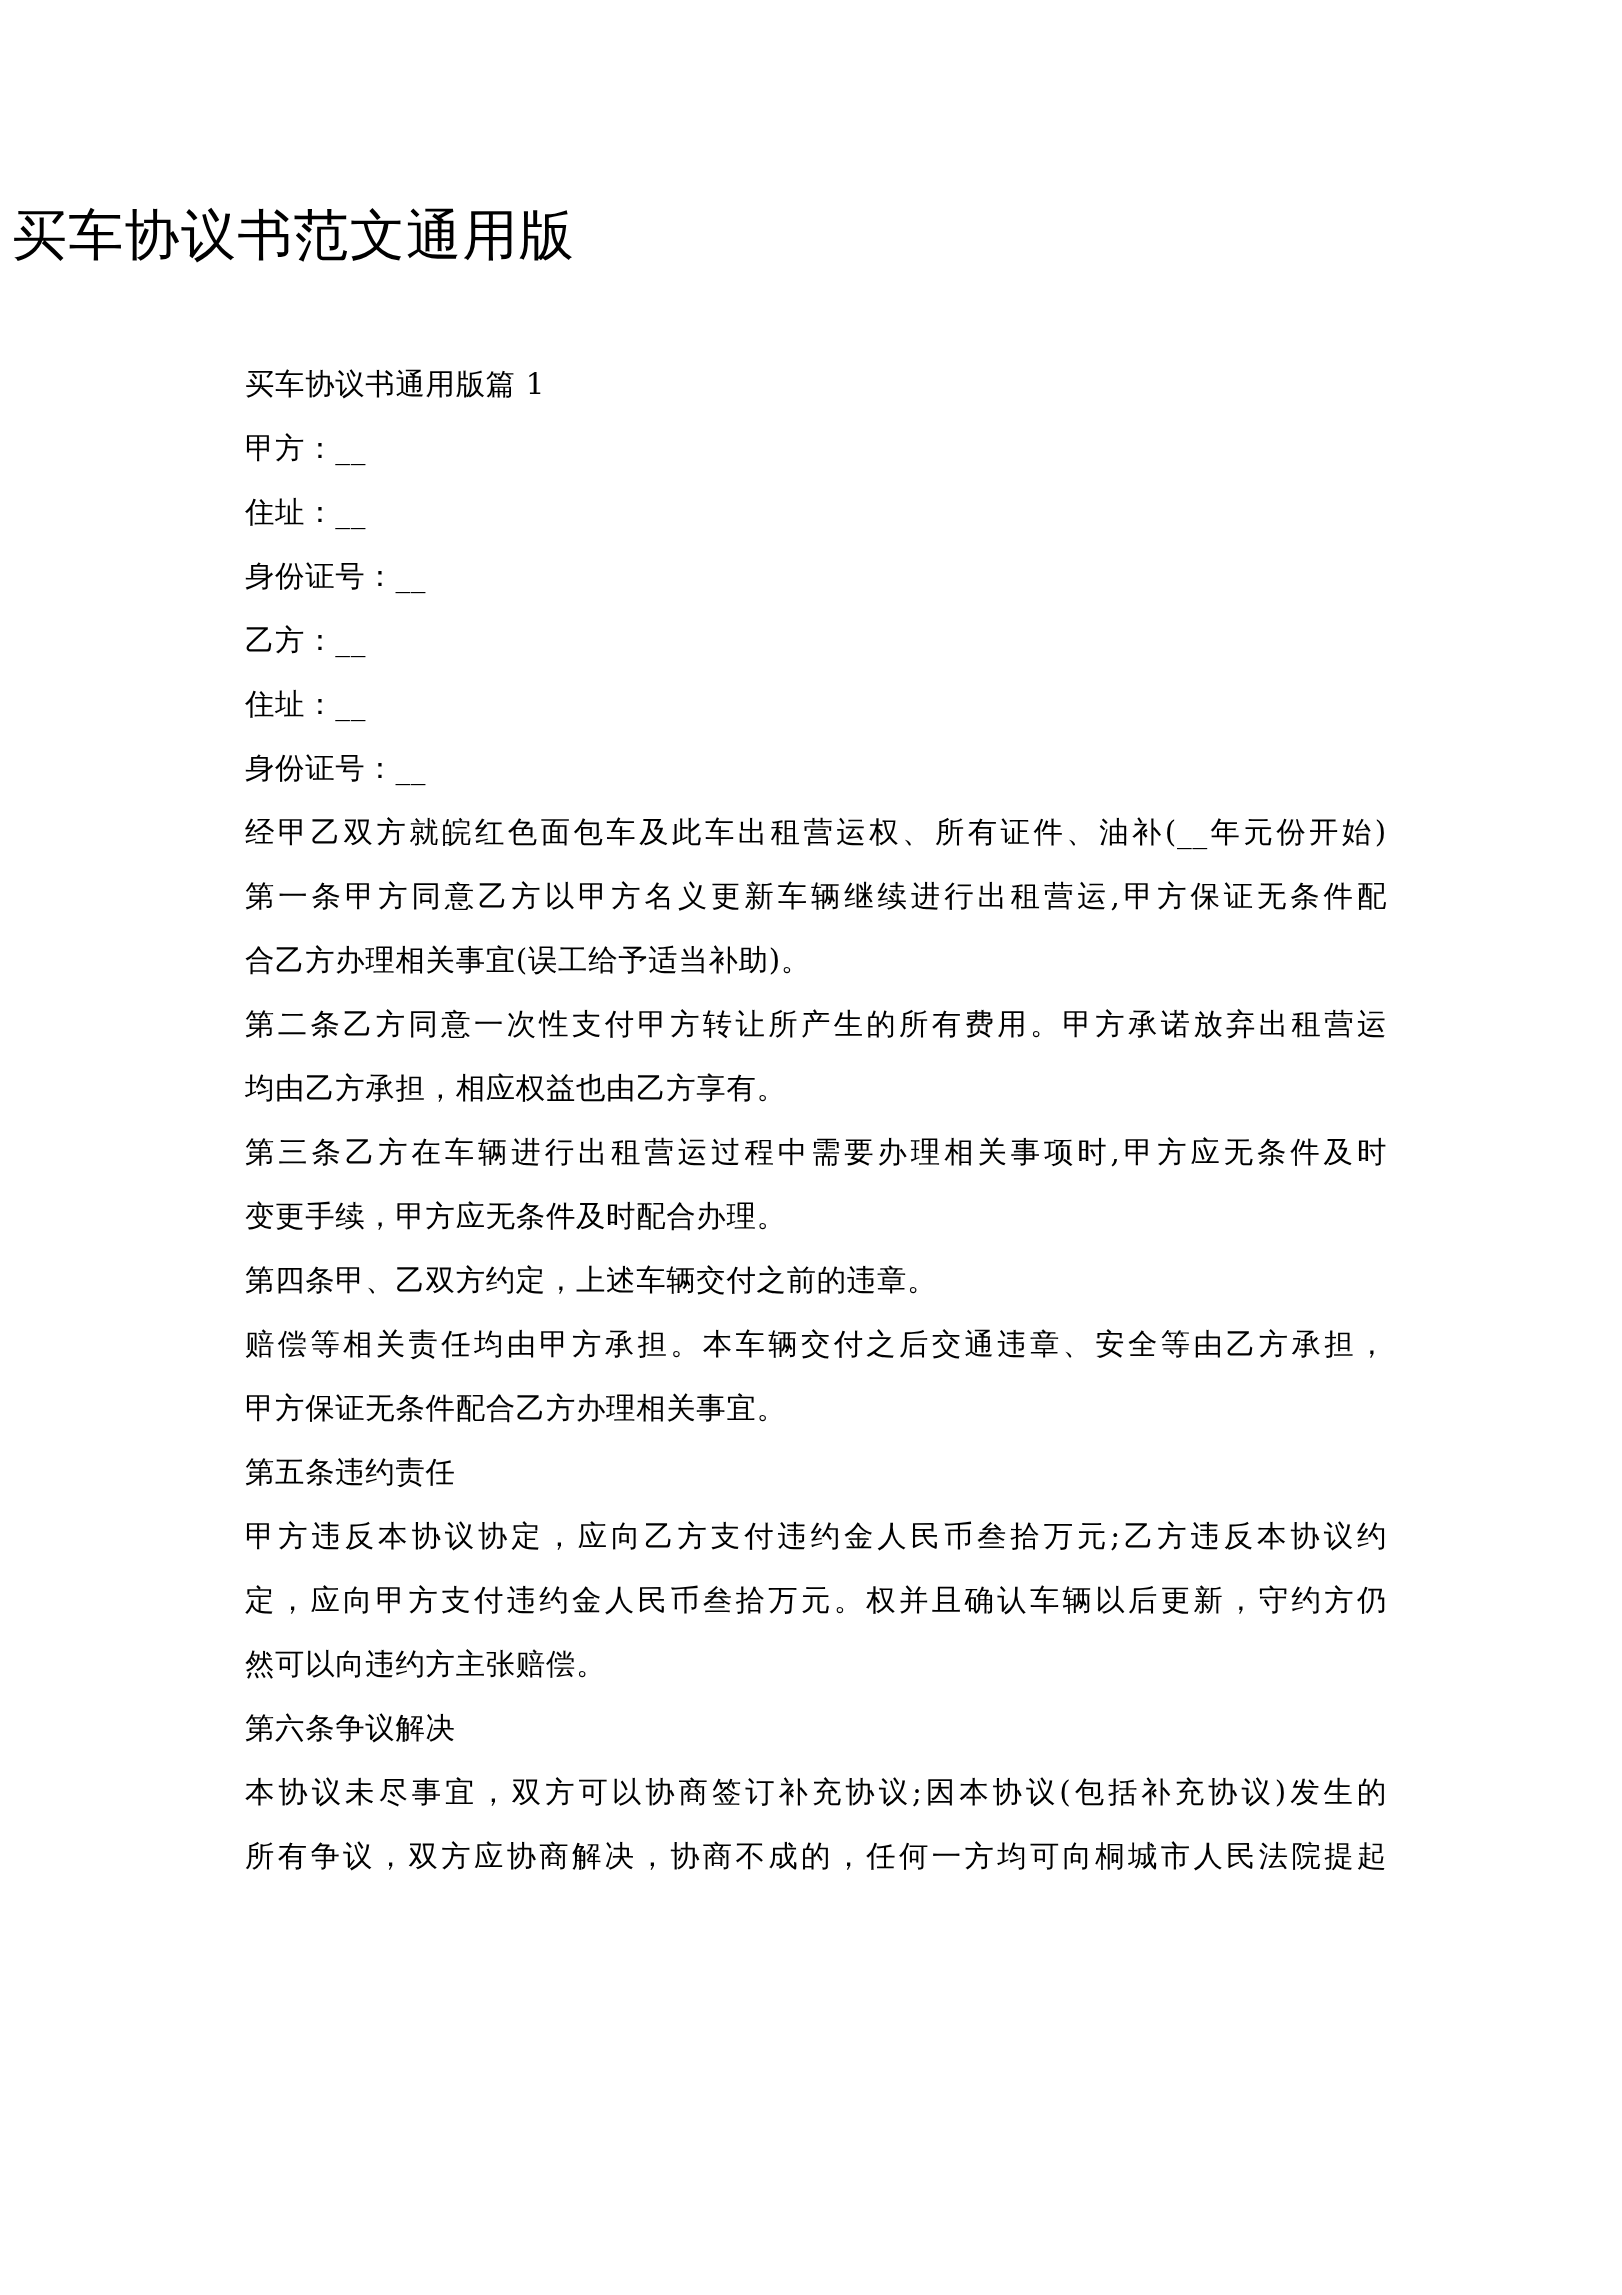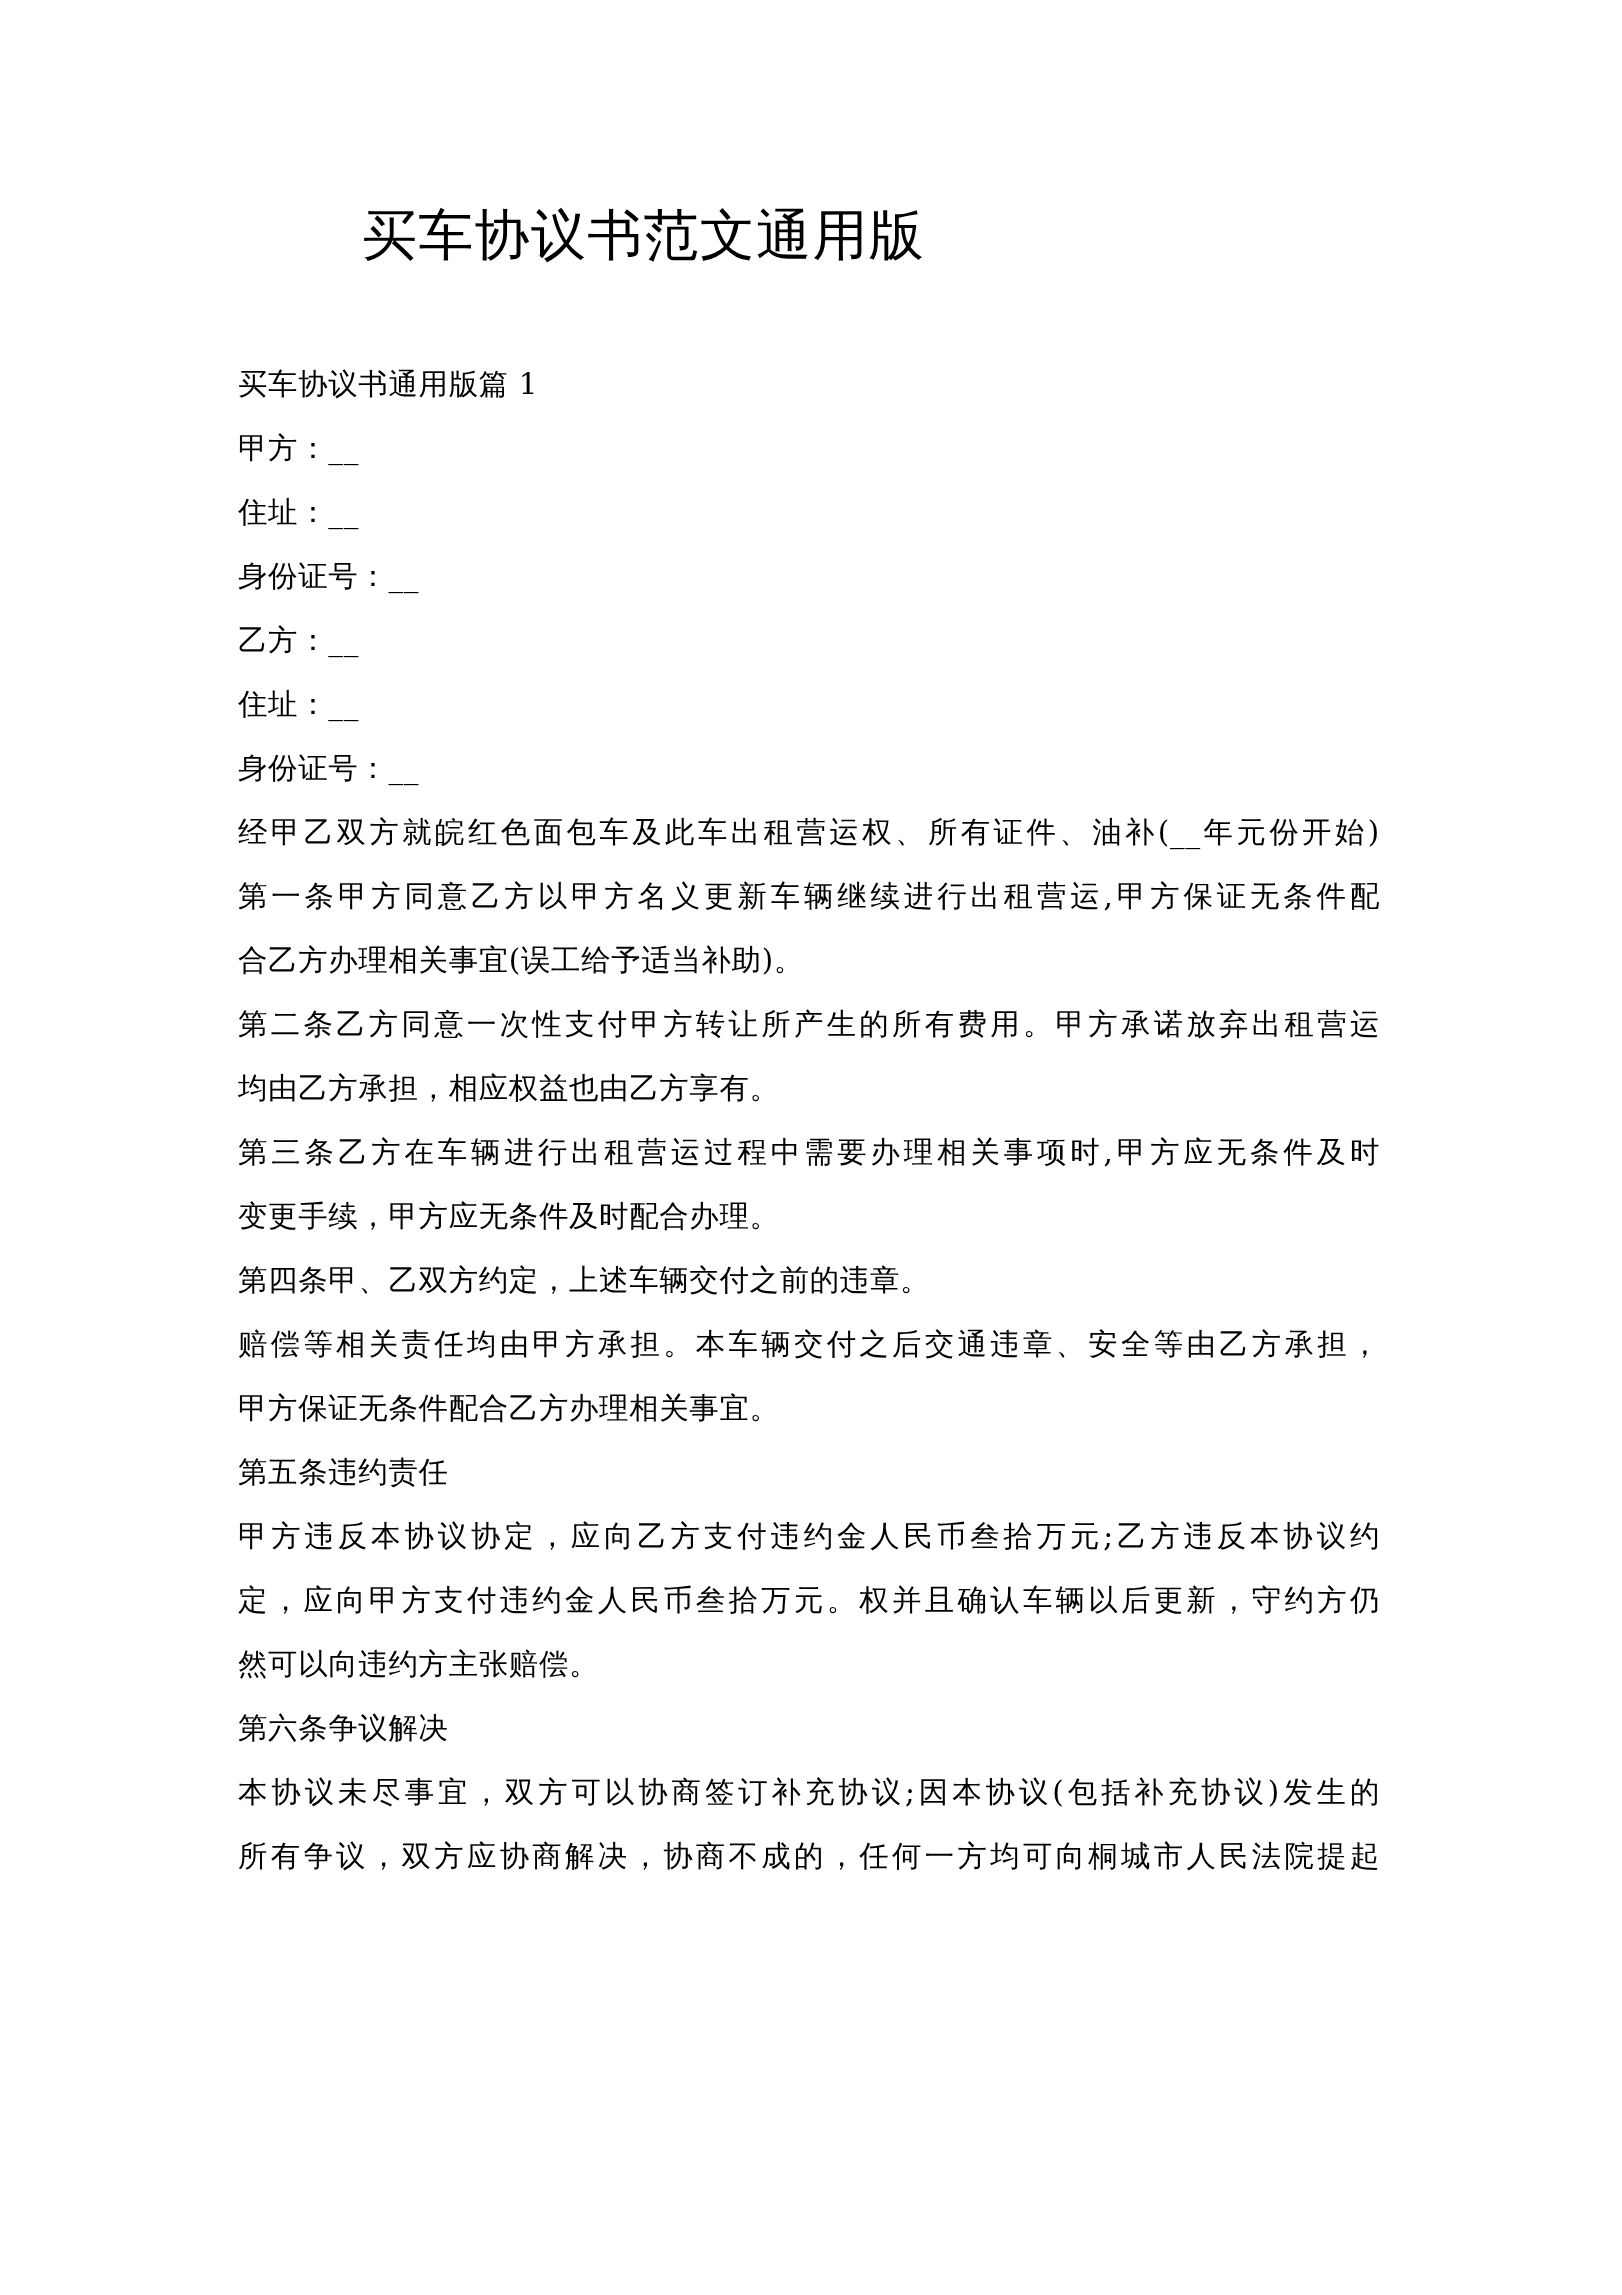--- a/index.html
+++ b/index.html
@@ -18,33 +18,33 @@
     .page {
       position: absolute;
       left: 0;
       top: 0;
       width: 1623px;
       height: 2295px;
       background: #ffffff;
     }
     .title {
       position: absolute;
-      left: 0;
+      left: 12px;
       top: 196px;
       width: 1287px;
-      text-align: center;
+      text-align: left;
       font-size: 55px;
       line-height: 79px;
       font-weight: normal;
       letter-spacing: 1.3px;
       margin: 0;
     }
     .body {
       position: absolute;
-      left: 238px;
+      left: 245px;
       top: 352px;
       width: 1142px;
     }
     .line {
       font-size: 29.4px;
       line-height: 64px;
       height: 64px;
       white-space: nowrap;
       letter-spacing: 0.7px;
       margin: 0;

